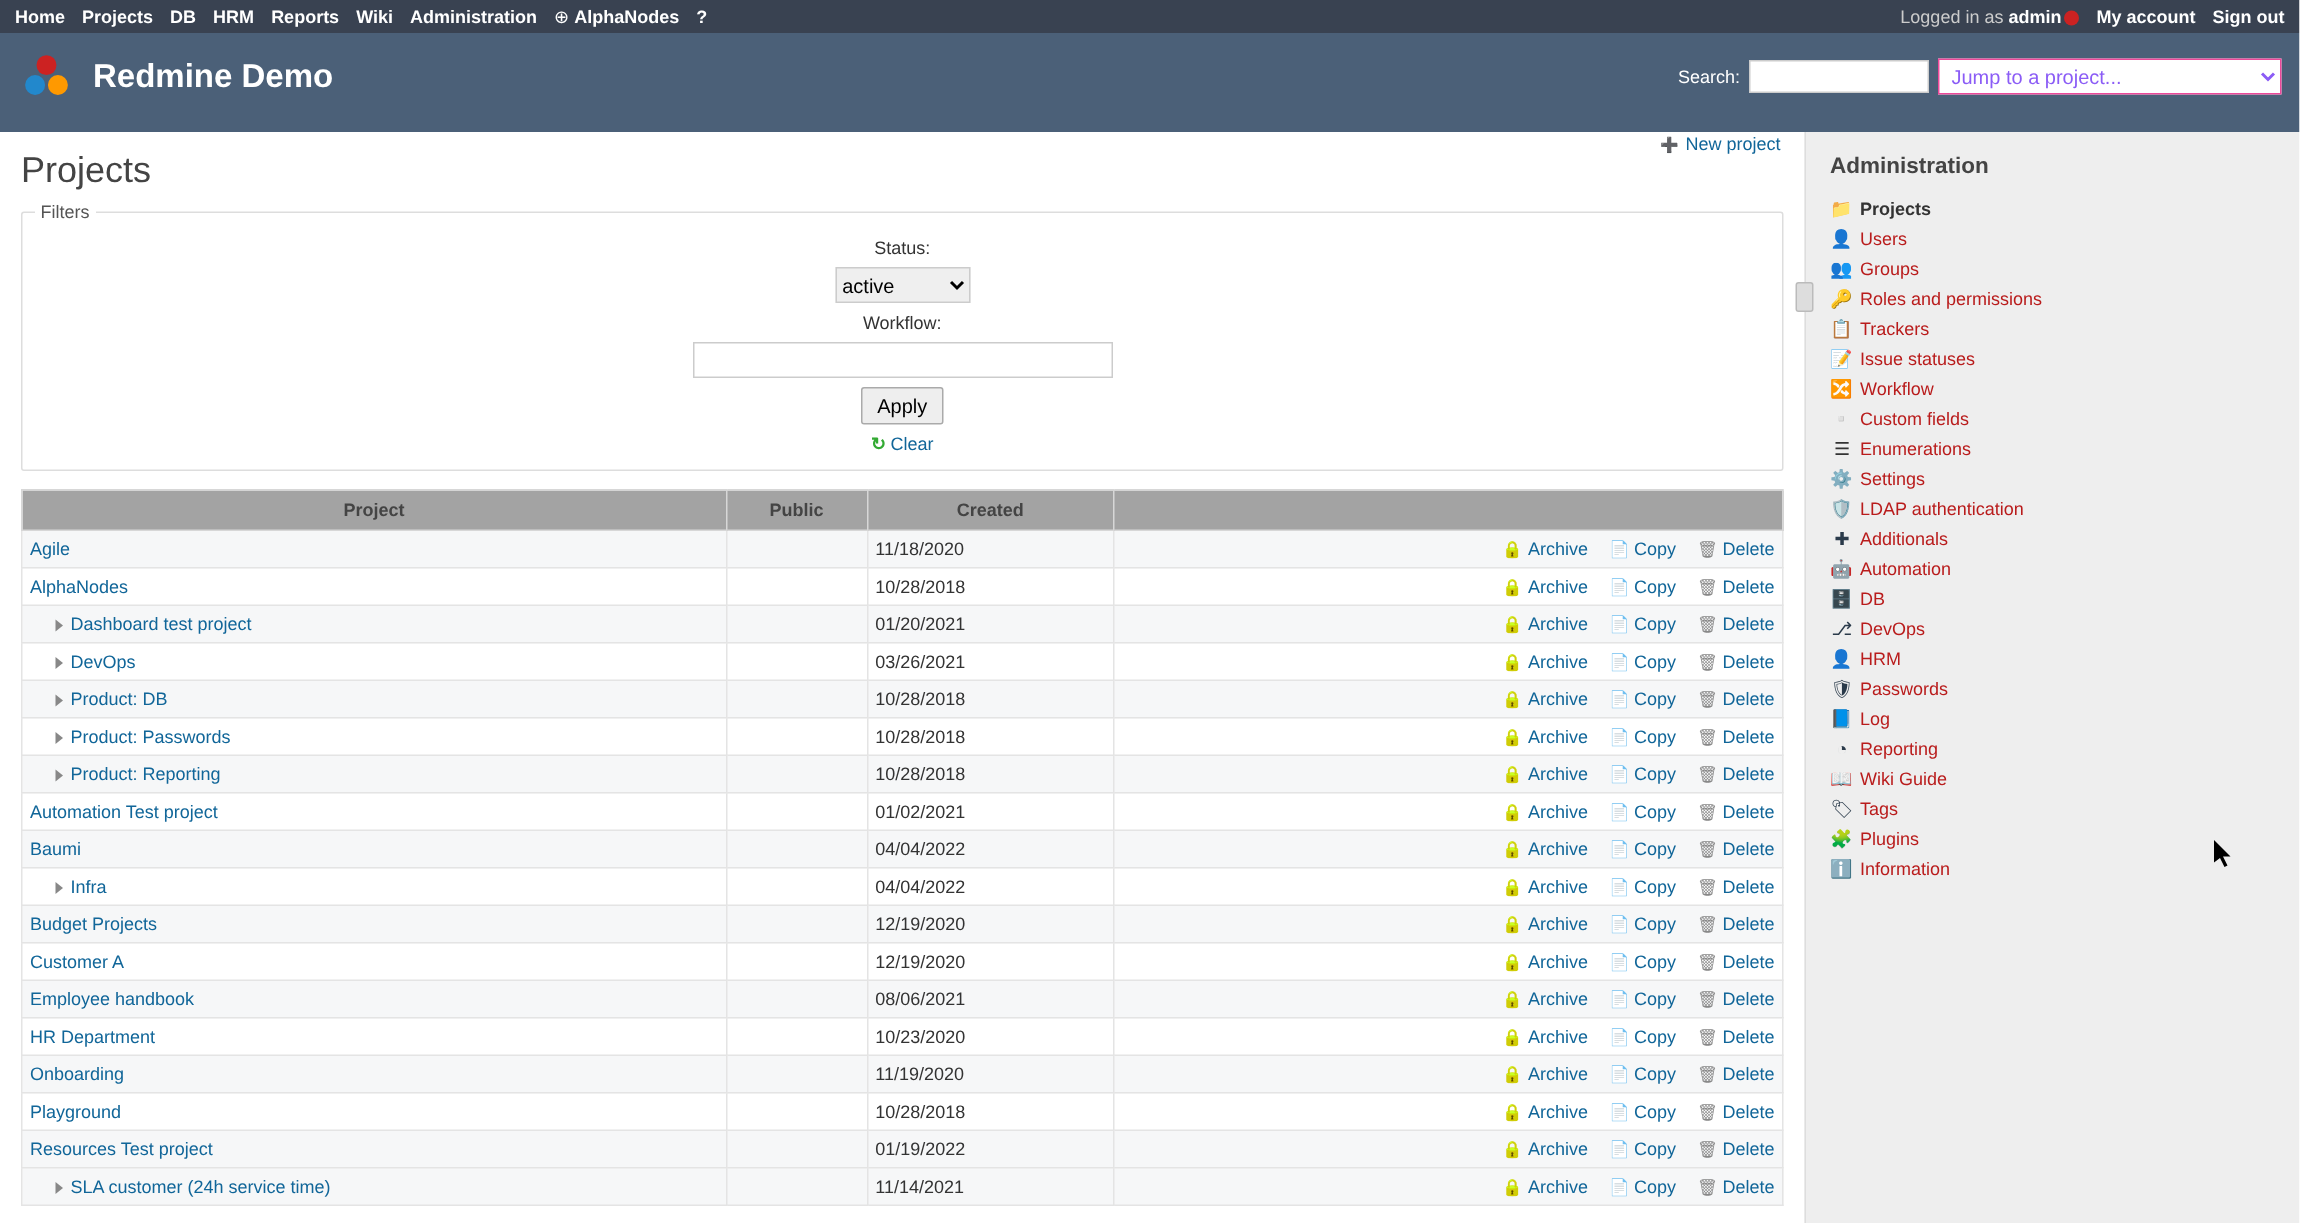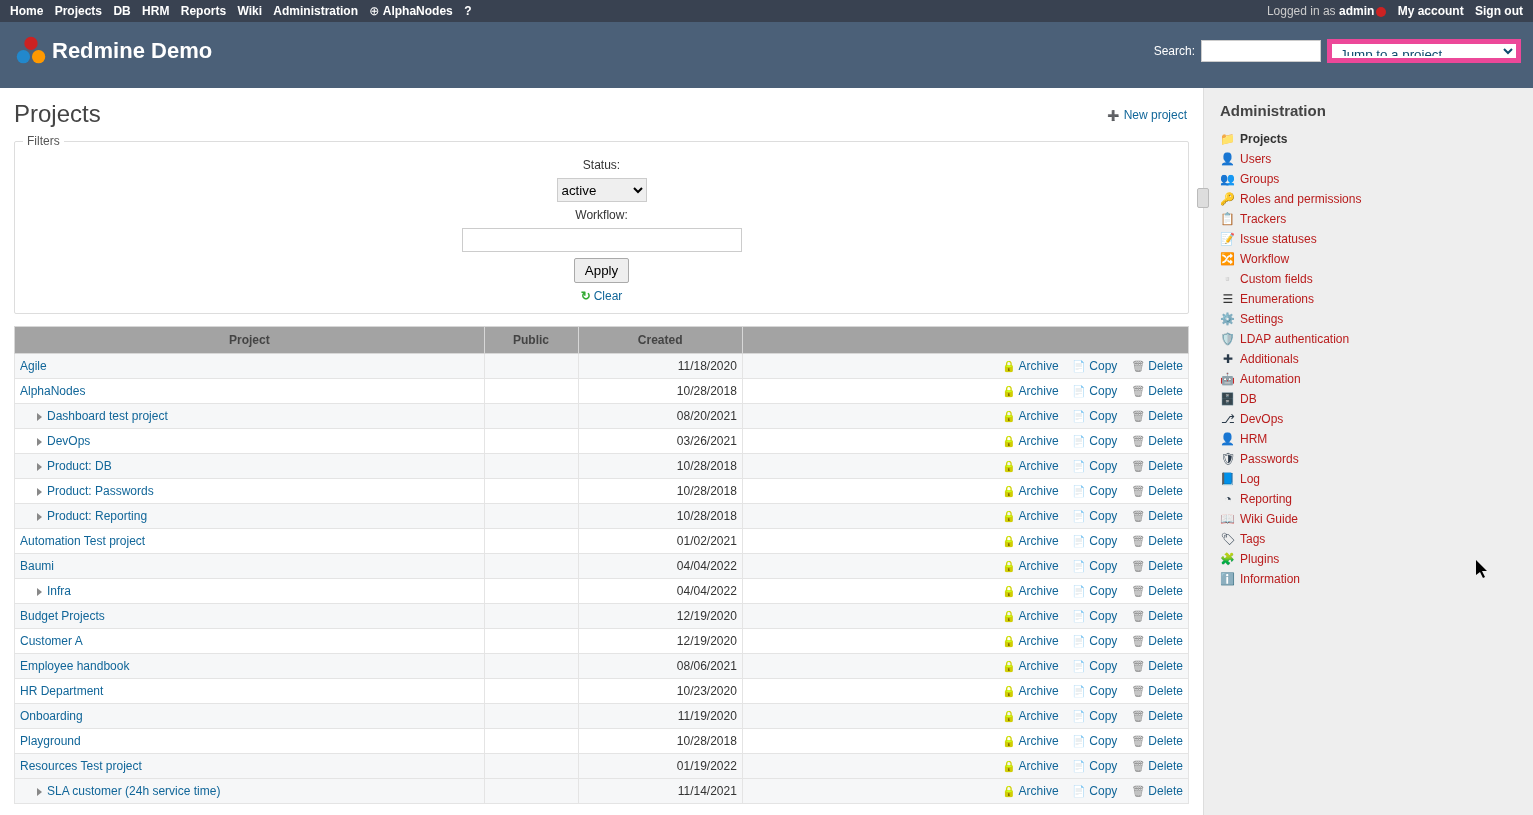--- a/index.html
+++ b/index.html
@@ -7,48 +7,48 @@
 a { color: #169; text-decoration: none; }
 
 #top-menu { background: #394251; color: #fff; padding: 4px 10px; display: flex; justify-content: space-between; align-items: center; font-size: 12px; }
 #top-menu a { color: #fff; font-weight: bold; margin-right: 8px; }
 #top-menu .right a { margin-left: 8px; margin-right: 0; }
 #top-menu .logged { color: #ccc; font-weight: normal; }
 #top-menu .logged b { color: #fff; }
 .red-dot { display:inline-block; width:10px; height:10px; background:#c22; border-radius:50%; vertical-align:middle; margin-left:2px; }
 
 #header { background: #4b6078; color: #fff; padding: 10px 12px 18px; display:flex; justify-content:space-between; align-items:center; }
-#header .logo-title { display:flex; align-items:center; gap:2px; }
+#header .logo-title { display:flex; align-items:center; gap:12px; }
 #header h1 { font-size: 22px; font-weight:bold; }
 #header .search-area { display:flex; align-items:center; gap:6px; }
 #header label { color:#fff; }
 #header input[type=text]{ width:120px; height:22px; border:1px solid #ccc; padding:2px 4px; }
-#header select.jump { width:194px; height:24px; border:5px solid #ec4899; padding:2px 4px; background:#fff; color:#0c4a6e; }
+#header select.jump { width:229px; height:24px; border:1px solid #ec4899; padding:2px 4px; background:#fff; color:#8b5cf6; }
 
 #main { display:flex; }
 #content { flex:1; padding:12px 14px; position:relative; }
 #content h2 { font-size:24px; font-weight:normal; color:#444; margin-bottom:6px; }
-.new-project { position:absolute; right:16px; top:20px; }
+.new-project { position:absolute; right:16px; top:1px; }
 .icon-add::before { content:"➕"; color:#3a3; font-size:10px; margin-right:4px; }
 
 fieldset.filters { border:1px solid #ddd; border-radius:2px; padding:10px 8px 10px 8px; margin:6px 0 12px; }
 fieldset.filters legend { color:#555; padding:0 4px; }
 .filters-row { display:flex; align-items:center; gap:6px; flex-wrap:wrap;flex-direction:column; }
 .filters-row select { height:24px; border:1px solid #ccc; width:90px; }
 .filters-row input[type=text]{ height:24px; border:1px solid #ccc; width:280px; padding:0 4px; }
 .filters-row button { background:#eee; border:1px solid #aaa; padding:4px 10px; border-radius:2px; }
 .clear-link::before { content:"↻"; color:#3a3; font-weight:bold; margin-right:3px; }
 
 table.list { width:100%; border-collapse:collapse; border:1px solid #d7d7d7; }
 table.list th { background:#a3a3a3; border:1px solid #d7d7d7; padding:6px; color:#444; font-weight:bold; }
 table.list td { border:1px solid #e4e4e4; padding:5px; vertical-align:middle; }
 table.list tr.odd td { background:#f6f7f8; }
 table.list tr.even td { background:#fff; }
 td.name a { color:#169; }
-td.created { text-align:right; }
+td.created { text-align:left; }
 td.buttons { text-align:right; white-space:nowrap; }
 .expander { display:inline-block; width:0;height:0; border-left:5px solid #888; border-top:4px solid transparent; border-bottom:4px solid transparent; margin-right:5px; vertical-align:middle; }
 .indent-1 { padding-left:22px !important; }
 
 .action-link { color:#169; margin-left:14px; }
 .ico-archive::before { content:"🔒"; font-size:11px; margin-right:3px; filter:sepia(1) saturate(4) hue-rotate(15deg); }
 .ico-copy::before { content:"📄"; font-size:11px; margin-right:3px; }
 .ico-delete::before { content:"🗑"; font-size:11px; margin-right:3px; color:#888; }
 
 #sidebar { width:330px; background:#eee; border-left:1px solid #ddd; padding:14px 16px; min-height:720px; }
@@ -142,21 +142,21 @@
           </tr>
           <tr class="even">
             <td class="name"><a href="#">AlphaNodes</a></td>
             <td></td>
             <td class="created">10/28/2018</td>
             <td class="buttons"><a href="#" class="action-link ico-archive">Archive</a><a href="#" class="action-link ico-copy">Copy</a><a href="#" class="action-link ico-delete">Delete</a></td>
           </tr>
           <tr class="odd">
             <td class="name indent-1"><span class="expander"></span><a href="#">Dashboard test project</a></td>
             <td></td>
-            <td class="created">08/20/2021</td>
+            <td class="created">01/20/2021</td>
             <td class="buttons"><a href="#" class="action-link ico-archive">Archive</a><a href="#" class="action-link ico-copy">Copy</a><a href="#" class="action-link ico-delete">Delete</a></td>
           </tr>
           <tr class="even">
             <td class="name indent-1"><span class="expander"></span><a href="#">DevOps</a></td>
             <td></td>
             <td class="created">03/26/2021</td>
             <td class="buttons"><a href="#" class="action-link ico-archive">Archive</a><a href="#" class="action-link ico-copy">Copy</a><a href="#" class="action-link ico-delete">Delete</a></td>
           </tr>
           <tr class="odd">
             <td class="name indent-1"><span class="expander"></span><a href="#">Product: DB</a></td>

